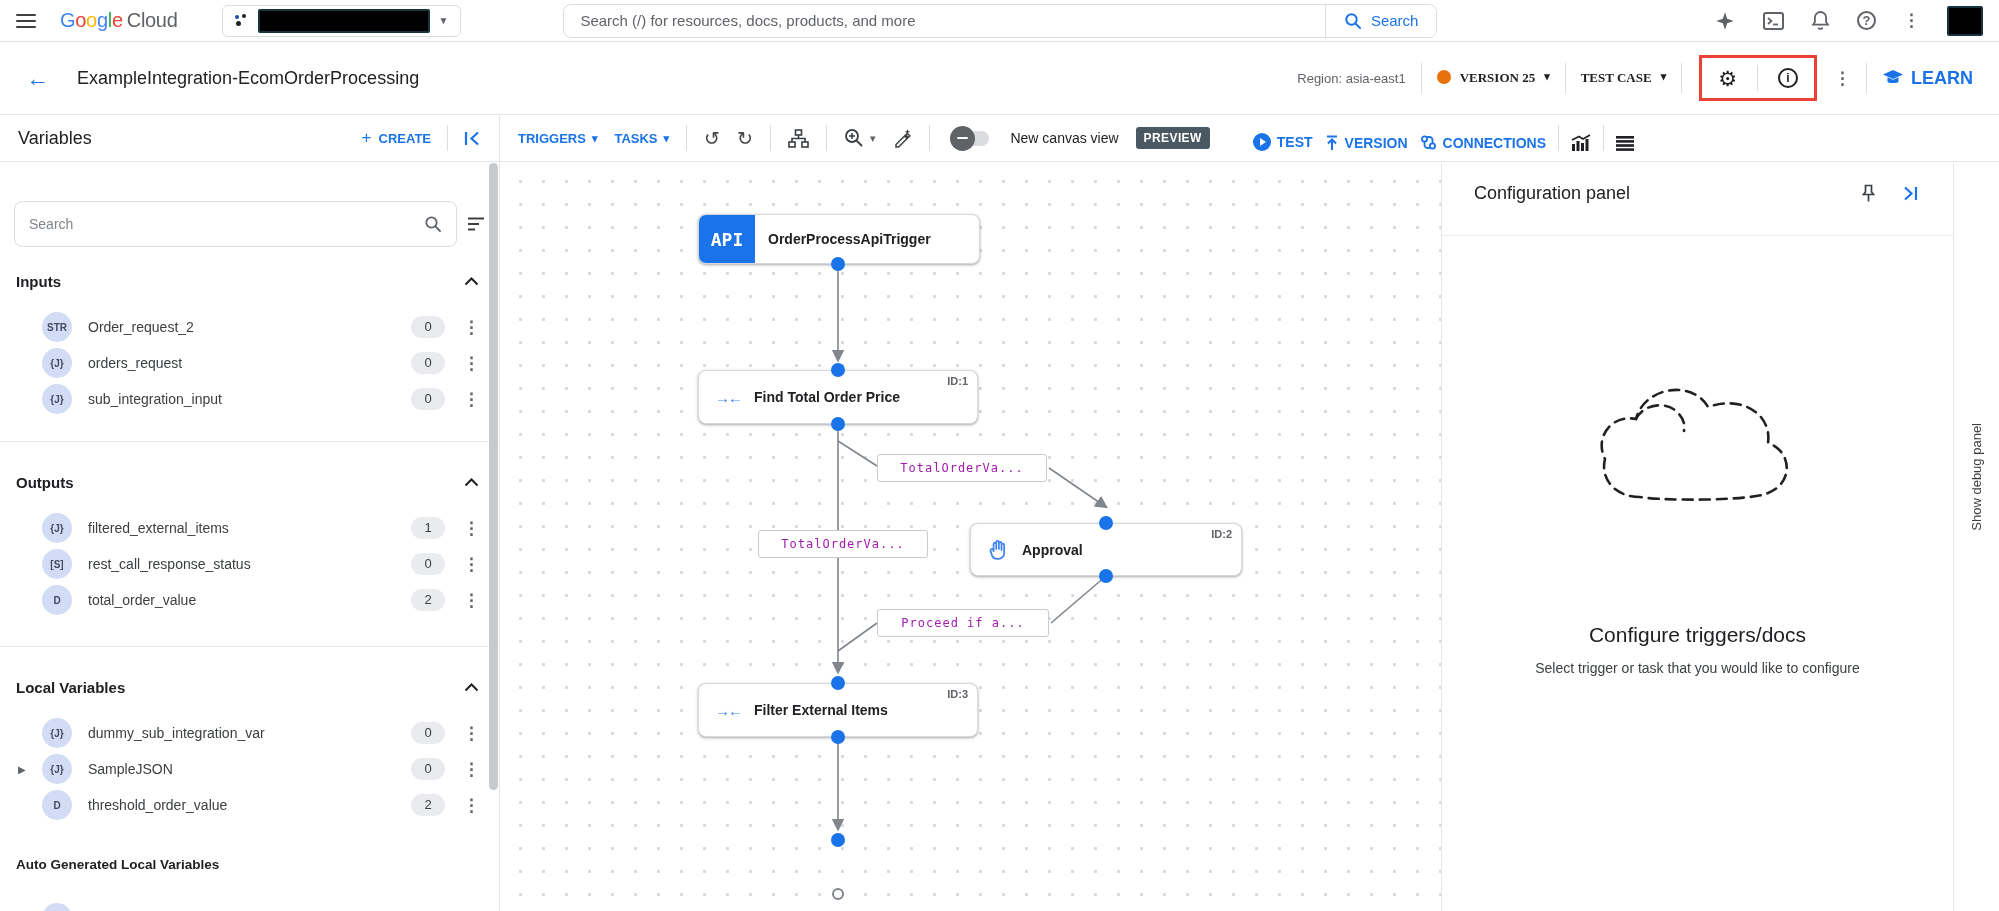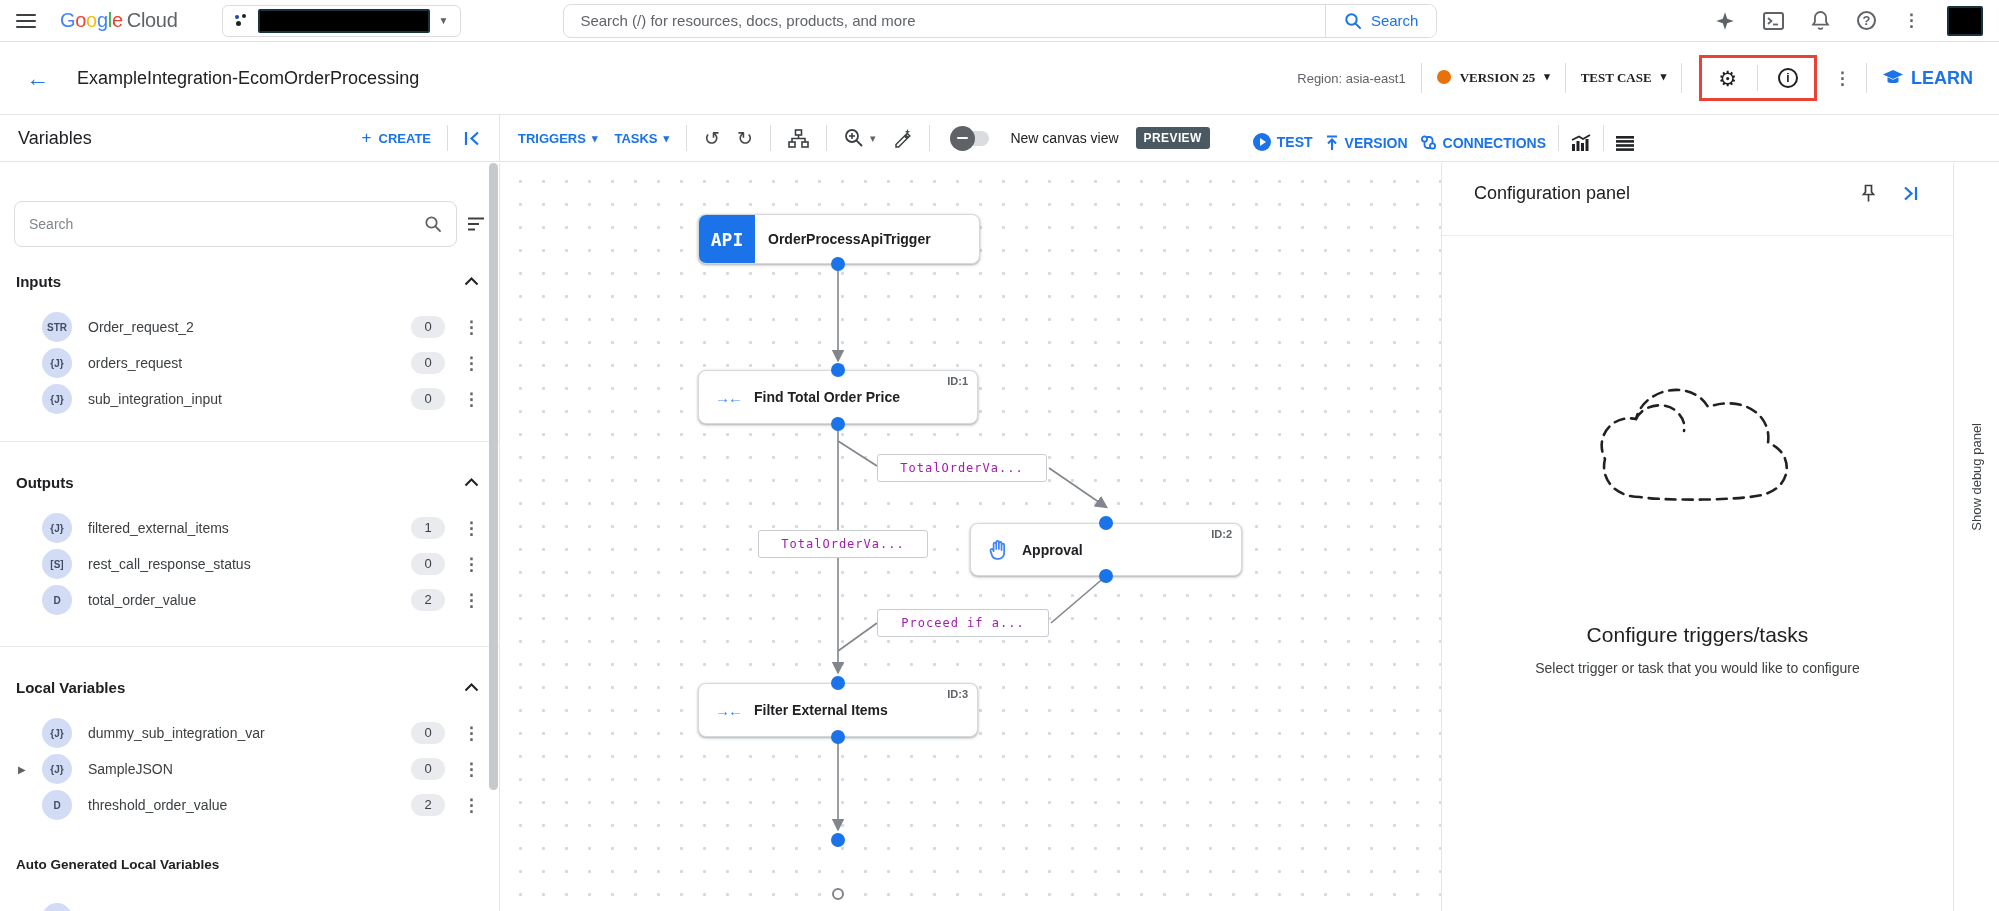--- a/index.html
+++ b/index.html
@@ -525,20 +525,20 @@
           <line x1="14" y1="1" x2="14" y2="14" stroke="#1a73e8" stroke-width="2.2"></line>
         </svg>
       </span>
     </div>
     <div class="cloud-wrap">
       <svg width="210" height="150" viewBox="0 0 210 150">
         <path d="M48 138 C23 138 8 120 13 100 C2 78 20 55 44 60 C52 28 100 20 116 48 C150 36 180 55 176 84 C200 92 202 124 176 134 C160 142 70 142 48 138 Z" fill="none" stroke="#202124" stroke-width="2.6" stroke-dasharray="10 7" stroke-linecap="round"></path>
         <path d="M44 60 C52 44 76 42 86 54 C92 60 93 66 92 72" fill="none" stroke="#202124" stroke-width="2.6" stroke-dasharray="10 7" stroke-linecap="round"></path>
       </svg>
     </div>
-    <div class="cfg-heading">Configure triggers/tasks</div>
+    <div class="cfg-heading">Configure triggers/docs</div>
     <div class="cfg-sub">Select trigger or task that you would like to configure</div>
   </aside>
 
   <div class="debug-strip">
     <span>Show debug panel</span>
   </div>
 </div>
 
 </body></html>

